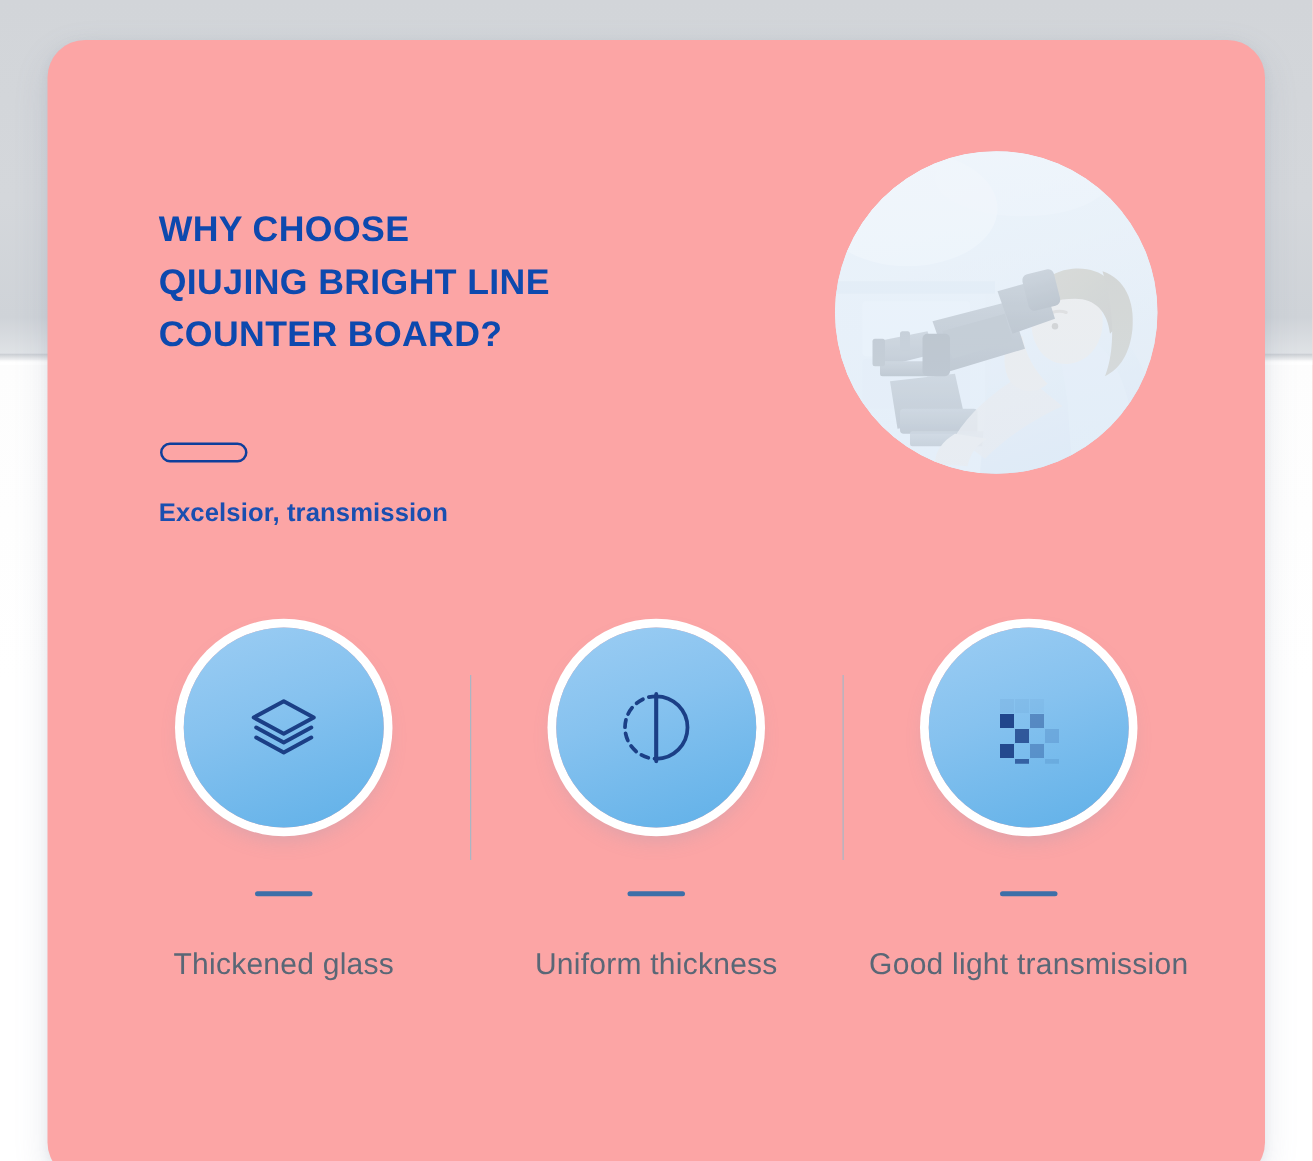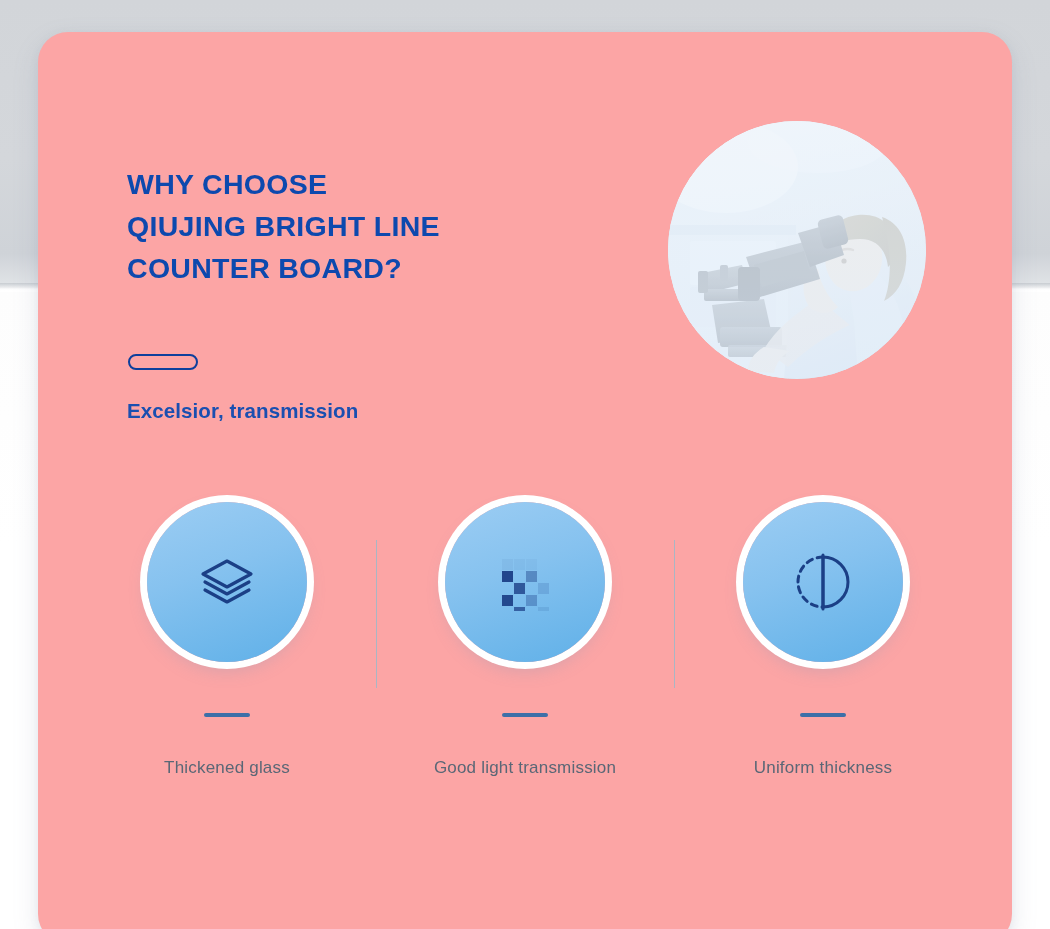--- a/index.html
+++ b/index.html
@@ -145,21 +145,21 @@
   .feature-dash {
     width: 46px;
     height: 4px;
     border-radius: 2px;
     background: #3d6fa8;
     margin-top: 51px;
   }
 
   .feature-label {
     margin-top: 41px;
-    font-size: 17px;
+    font-size: 24px;
     color: #5a6776;
     letter-spacing: 0.2px;
     white-space: nowrap;
     text-align: right;
   }
 </style>
 </head>
 <body>
 
 <div class="page-backdrop">
@@ -266,51 +266,51 @@
           <path d="M9 31 L31 43 L53 31"></path>
           <path d="M9 39 L31 51 L53 39"></path>
         </svg>
       </div>
       <div class="feature-dash"></div>
       <div class="feature-label">Thickened glass</div>
     </div>
 
     <div class="feature">
       <div class="feature-circle">
-        <svg width="58" height="58" viewBox="0 0 58 58">
-          <g shape-rendering="crispEdges">
-
-            <rect x="6" y="6" width="11" height="11" fill="#1b3f86" opacity="0.06"></rect>
-            <rect x="18" y="6" width="11" height="11" fill="#1b3f86" opacity="0.05"></rect>
-            <rect x="30" y="6" width="11" height="11" fill="#1b3f86" opacity="0.04"></rect>
-
-            <rect x="6" y="18" width="11" height="11" fill="#1b3f86" opacity="0.95"></rect>
-            <rect x="30" y="18" width="11" height="11" fill="#1b3f86" opacity="0.42"></rect>
-
-            <rect x="18" y="30" width="11" height="11" fill="#1b3f86" opacity="0.80"></rect>
-            <rect x="42" y="30" width="11" height="11" fill="#1b3f86" opacity="0.16"></rect>
-
-            <rect x="6" y="42" width="11" height="11" fill="#1b3f86" opacity="0.92"></rect>
-            <rect x="30" y="42" width="11" height="11" fill="#1b3f86" opacity="0.34"></rect>
-
-            <rect x="18" y="54" width="11" height="11" fill="#1b3f86" opacity="0.72"></rect>
-            <rect x="42" y="54" width="11" height="11" fill="#1b3f86" opacity="0.12"></rect>
-          </g>
-        </svg>
-      </div>
-      <div class="feature-dash"></div>
-      <div class="feature-label">Good light transmission</div>
-    </div>
-
-    <div class="feature">
-      <div class="feature-circle">
         <svg width="62" height="62" viewBox="0 0 62 62" fill="none">
           <path d="M31 6 A25 25 0 0 0 31 56" stroke="#1b3f86" stroke-width="3" stroke-linecap="round" stroke-dasharray="6 5"></path>
           <path d="M31 6 A25 25 0 0 1 31 56 Z" fill="none" stroke="#1b3f86" stroke-width="3" stroke-linecap="round"></path>
           <line x1="31" y1="4" x2="31" y2="58" stroke="#1b3f86" stroke-width="3" stroke-linecap="round"></line>
         </svg>
       </div>
       <div class="feature-dash"></div>
       <div class="feature-label">Uniform thickness</div>
     </div>
 
+    <div class="feature">
+      <div class="feature-circle">
+        <svg width="58" height="58" viewBox="0 0 58 58">
+          <g shape-rendering="crispEdges">
+
+            <rect x="6" y="6" width="11" height="11" fill="#1b3f86" opacity="0.06"></rect>
+            <rect x="18" y="6" width="11" height="11" fill="#1b3f86" opacity="0.05"></rect>
+            <rect x="30" y="6" width="11" height="11" fill="#1b3f86" opacity="0.04"></rect>
+
+            <rect x="6" y="18" width="11" height="11" fill="#1b3f86" opacity="0.95"></rect>
+            <rect x="30" y="18" width="11" height="11" fill="#1b3f86" opacity="0.42"></rect>
+
+            <rect x="18" y="30" width="11" height="11" fill="#1b3f86" opacity="0.80"></rect>
+            <rect x="42" y="30" width="11" height="11" fill="#1b3f86" opacity="0.16"></rect>
+
+            <rect x="6" y="42" width="11" height="11" fill="#1b3f86" opacity="0.92"></rect>
+            <rect x="30" y="42" width="11" height="11" fill="#1b3f86" opacity="0.34"></rect>
+
+            <rect x="18" y="54" width="11" height="11" fill="#1b3f86" opacity="0.72"></rect>
+            <rect x="42" y="54" width="11" height="11" fill="#1b3f86" opacity="0.12"></rect>
+          </g>
+        </svg>
+      </div>
+      <div class="feature-dash"></div>
+      <div class="feature-label">Good light transmission</div>
+    </div>
+
   </div>
 </div>
 
 </body></html>

